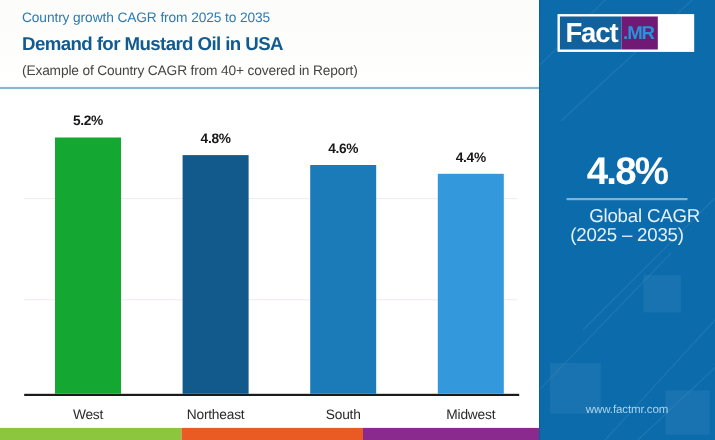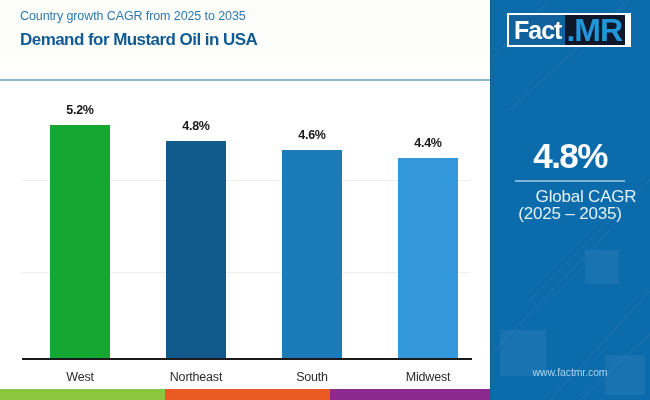--- a/index.html
+++ b/index.html
@@ -178,23 +178,23 @@
     color: #ffffff;
     font-size: 25px;
     font-weight: bold;
     letter-spacing: -1px;
     line-height: 30px;
     padding: 0 4px 0 5px;
     display: flex;
     align-items: center;
   }
   #logo-mr {
-    background: #0f172a;
+    background: #701a75;
     color: #2196d8;
-    font-size: 32px;
+    font-size: 17px;
     font-weight: bold;
     letter-spacing: -1px;
     line-height: 30px;
     padding: 0 3px 0 1px;
     display: flex;
     align-items: center;
   }
 
   #stat-big {
     position: absolute;
@@ -262,20 +262,21 @@
 </head>
 <body>
 
 <div id="infographic">
 
   <div id="left-area">
 
     <div id="header">
       <div class="eyebrow">Country growth CAGR from 2025 to 2035</div>
       <div class="maintitle">Demand for Mustard Oil in USA</div>
+      <div class="subtitle">(Example of Country CAGR from 40+ covered in Report)</div>
     </div>
     <div id="header-rule"></div>
 
     <div id="plot">
 
       <div class="gridline" style="top:98px;"></div>
       <div class="gridline" style="top:190px;"></div>
 
       <div id="axis-line"></div>
 

